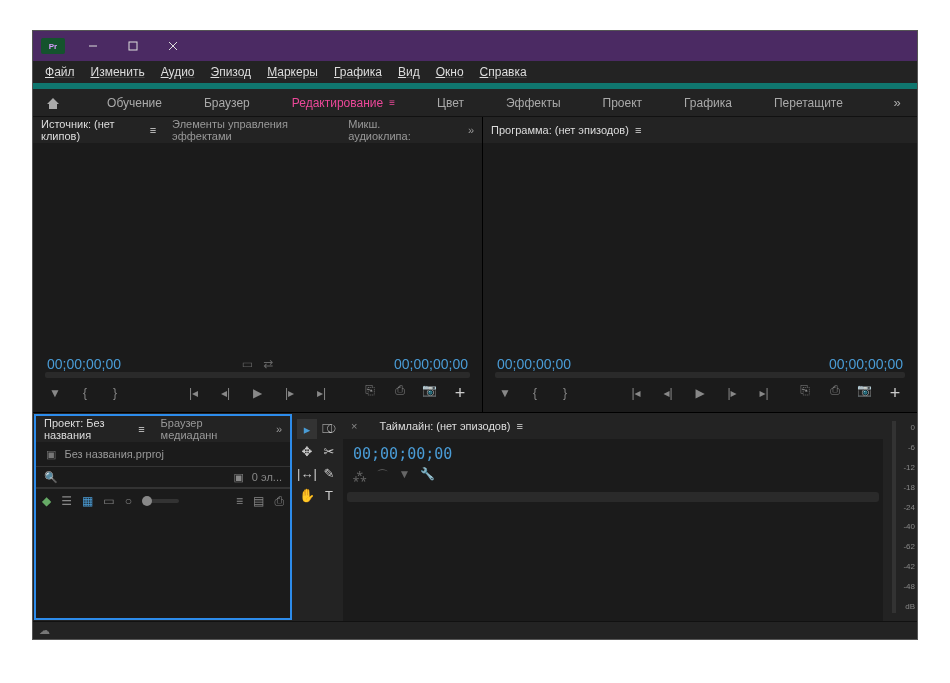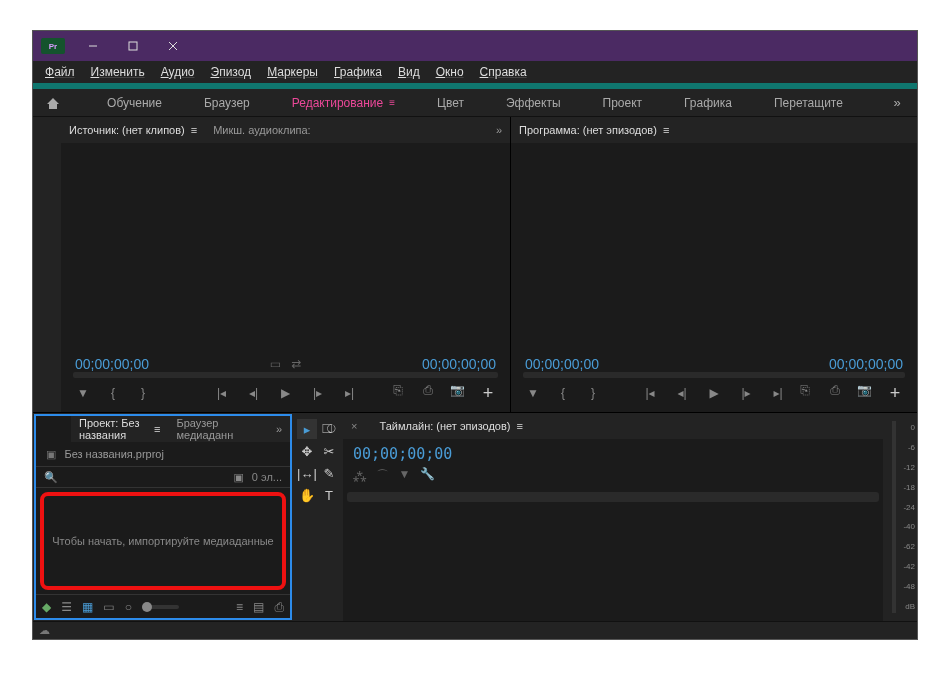--- a/index.html
+++ b/index.html
@@ -12,41 +12,41 @@
 .menubar { height: 22px; background: #232323; display: flex; align-items: center; padding: 8px 6px; gap: 4px; }
 .menubar .menu-item { color: #ddd; font-size: 12px; padding: 2px 6px; text-decoration: underline; text-decoration-color: rgba(255,255,255,.15); }
 .menubar .menu-item:first-letter { text-decoration: underline; }
 .workspace-bar { height: 34px; background: #232323; display: flex; align-items: center; border-top: 6px solid #0f766e; border-bottom: 1px solid #111; }
 .workspace-bar .home { width: 40px; display: flex; justify-content: center; color: #aaa; font-size: 16px; }
 .workspace-bar .ws-tabs { flex: 1; display: flex; justify-content: center; gap: 34px; }
 .workspace-bar .ws-tab { color: #aaa; font-size: 12px; padding: 6px 4px; display: flex; align-items: center; gap: 6px; }
 .workspace-bar .ws-tab.active { color: #ec4899; }
 .workspace-bar .ws-tab .burger { font-size: 10px; }
 .workspace-bar .chev { width: 40px; text-align: center; color: #aaa; font-size: 13px; }
-.panels-top { display: flex; height: 296px; border-bottom: 1px solid #000; padding-left: 28px; }
+.panels-top { display: flex; height: 296px; border-bottom: 1px solid #000; }
 .panel { background: #1b1b1b; display: flex; flex-direction: column; position: relative; }
 .panel.left { width: 450px; border-right: 1px solid #000; }
 .panel.right { flex: 1; }
 .panel-tabs { height: 26px; background: #232323; display: flex; align-items: center; padding: 0 8px; gap: 16px; color: #999; font-size: 11px; }
 .panel-tabs .tab { display: flex; align-items: center; gap: 6px; }
 .panel-tabs .tab.active { color: #ddd; }
 .panel-tabs .spacer { flex: 1; }
 .panel-tabs .chev { font-size: 11px; }
 .monitor-body { flex: 1; background: #1b1b1b; position: relative; }
 .timecode-row { position: absolute; bottom: 40px; left: 0; right: 0; display: flex; justify-content: space-between; padding: 0 14px; color: #4a9cd6; font-size: 14px; font-family: "Consolas", monospace; align-items: center; }
 .timecode-row .tc-icons { color: #666; font-size: 12px; display: flex; gap: 10px; }
 .transport { position: absolute; bottom: 4px; left: 0; right: 0; height: 30px; display: flex; align-items: center; justify-content: center; gap: 16px; color: #888; font-size: 12px; }
 .transport .tbtn { width: 16px; text-align: center; }
 .transport .marker-left { position: absolute; left: 14px; display: flex; gap: 14px; }
 .transport .marker-right { position: absolute; right: 14px; display: flex; gap: 14px; }
 .transport .plus { color: #ccc; font-size: 18px; }
 .timeline-scrub { position: absolute; bottom: 34px; left: 12px; right: 12px; height: 6px; background: #2a2a2a; border-radius: 2px; }
 .panels-bottom { display: flex; flex: 1; }
 .project-panel { width: 258px; border: 2px solid #2d8ceb; background: #1b1b1b; display: flex; flex-direction: column; margin: 1px; }
-.project-panel .panel-tabs { background: #232323; margin-left: 35px; }
+.project-panel .panel-tabs { background: #232323; }
 .proj-sub { height: 24px; display: flex; align-items: center; padding: 0 10px; gap: 8px; color: #999; font-size: 11px; }
 .proj-sub .folder-icon { color: #777; }
 .proj-search { height: 22px; display: flex; align-items: center; padding: 0 8px; gap: 8px; color: #888; font-size: 11px; border-top: 1px solid #333; border-bottom: 1px solid #333; }
 .proj-search .srch { flex: 1; }
 .proj-search .count { }
 .proj-drop { flex: 1; margin: 4px; position: relative; display: flex; align-items: center; justify-content: center; }
 .proj-drop .red-box { position: absolute; inset: 0; border: 4px solid #e11; border-radius: 8px; pointer-events: none; }
 .proj-drop .hint { color: #888; font-size: 11px; text-align: center; }
 .proj-footer { height: 24px; display: flex; align-items: center; padding: 0 6px; gap: 10px; color: #888; font-size: 12px; border-top: 1px solid #333; }
 .proj-footer .lock { color: #6a6; }
@@ -129,20 +129,21 @@
     <div class="chev">»</div>
   </div>
 
   <div class="panels-top">
     <div class="panel left">
       <div class="panel-tabs">
         <span class="tab active">
             <span>Источник: (нет клипов)</span>
             <span>≡</span>
           </span>
+        <span class="tab">Элементы управления эффектами</span>
         <span class="tab">Микш. аудиоклипа:</span>
         <span class="spacer"></span>
         <span class="chev">»</span>
       </div>
       <div class="monitor-body">
         <div class="timecode-row">
           <span>00;00;00;00</span>
           <span class="tc-icons">
               <span>▭</span>
               <span>⇄</span>
@@ -221,24 +222,20 @@
       </div>
       <div class="proj-sub">
         <span class="folder-icon">▣</span>
         <span>Без названия.prproj</span>
       </div>
       <div class="proj-search">
         <span>🔍</span>
         <span class="srch"></span>
         <span>▣</span>
         <span class="count">0 эл...</span>
-      </div>
-      <div class="proj-drop">
-        <div class="red-box"></div>
-        <div class="hint">Чтобы начать, импортируйте медиаданные</div>
       </div>
       <div class="proj-footer">
         <span class="lock">◆</span>
         <span>☰</span>
         <span style="color:#4a9cd6">▦</span>
         <span>▭</span>
         <span>○</span>
         <span class="slider">
             <span class="knob"></span>
           </span>

